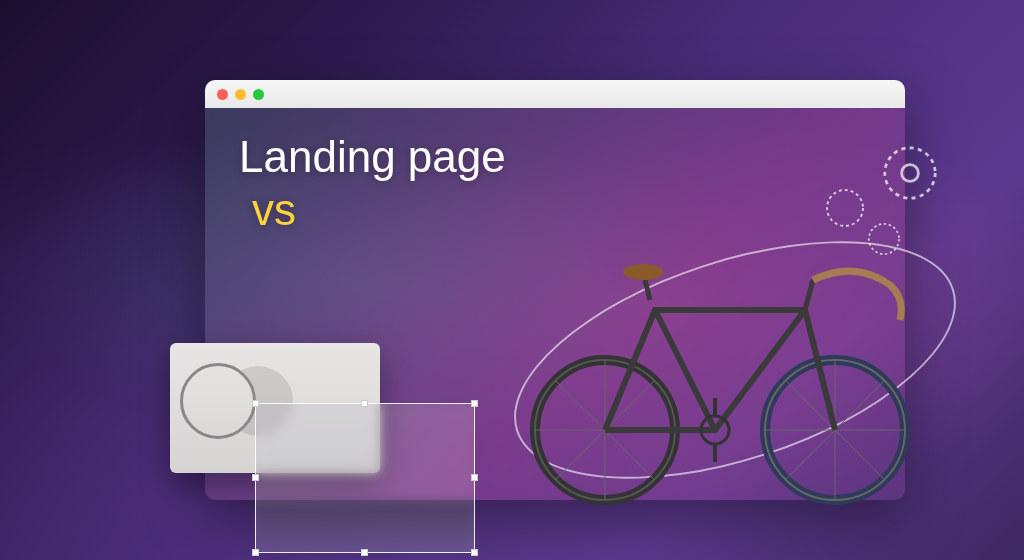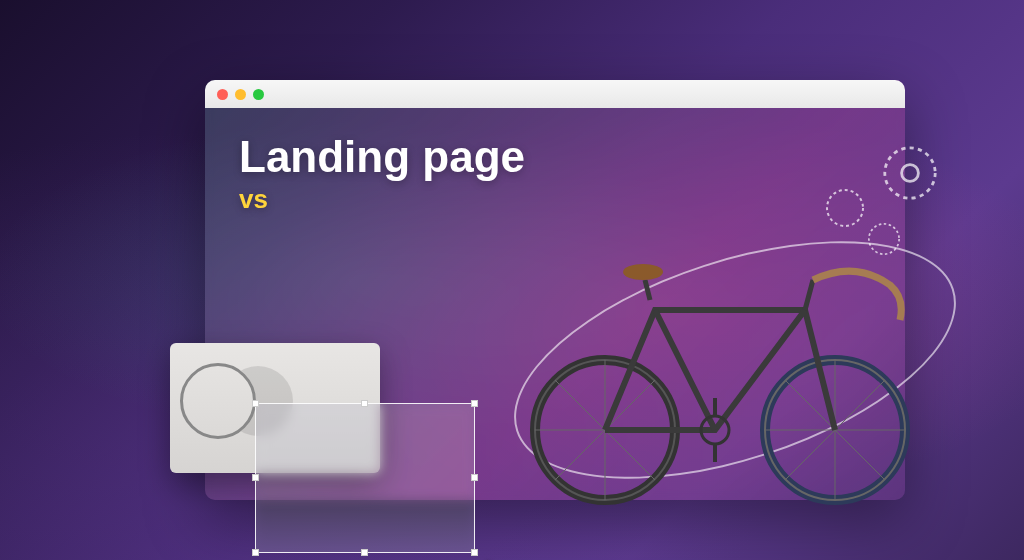--- a/index.html
+++ b/index.html
@@ -38,22 +38,22 @@
   display: flex;
   align-items: center;
   padding-left: 12px;
   gap: 7px;
 }
 .traffic-dot { width: 11px; height: 11px; border-radius: 50%; }
 .dot-close { background: #ff5f57; }
 .dot-min { background: #ffbd2e; }
 .dot-max { background: #28c940; }
 .content { position: relative; padding: 24px 34px; height: calc(100% - 28px); }
-.headline { color: #fff; font-weight: 700; font-size: 44px; line-height: 1.15; text-shadow: 0 2px 8px rgba(0,0,0,0.3); }
-.headline .vs { color: #ffd43b; font-size: 26px; display: block; margin: 2px 0; }
+.headline { color: #fff; font-weight: 400; font-size: 44px; line-height: 1.15; text-shadow: 0 2px 8px rgba(0,0,0,0.3); }
+.headline .vs { color: #ffd43b; font-size: 44px; display: block; margin: 2px 13px; }
 .gears {
   position: absolute;
   right: -40px;
   top: 30px;
   width: 180px;
   height: 120px;
 }
 .gear-icon { stroke: rgba(255,255,255,0.7); stroke-width: 2; fill: none; }
 .thumb {
   position: absolute;

